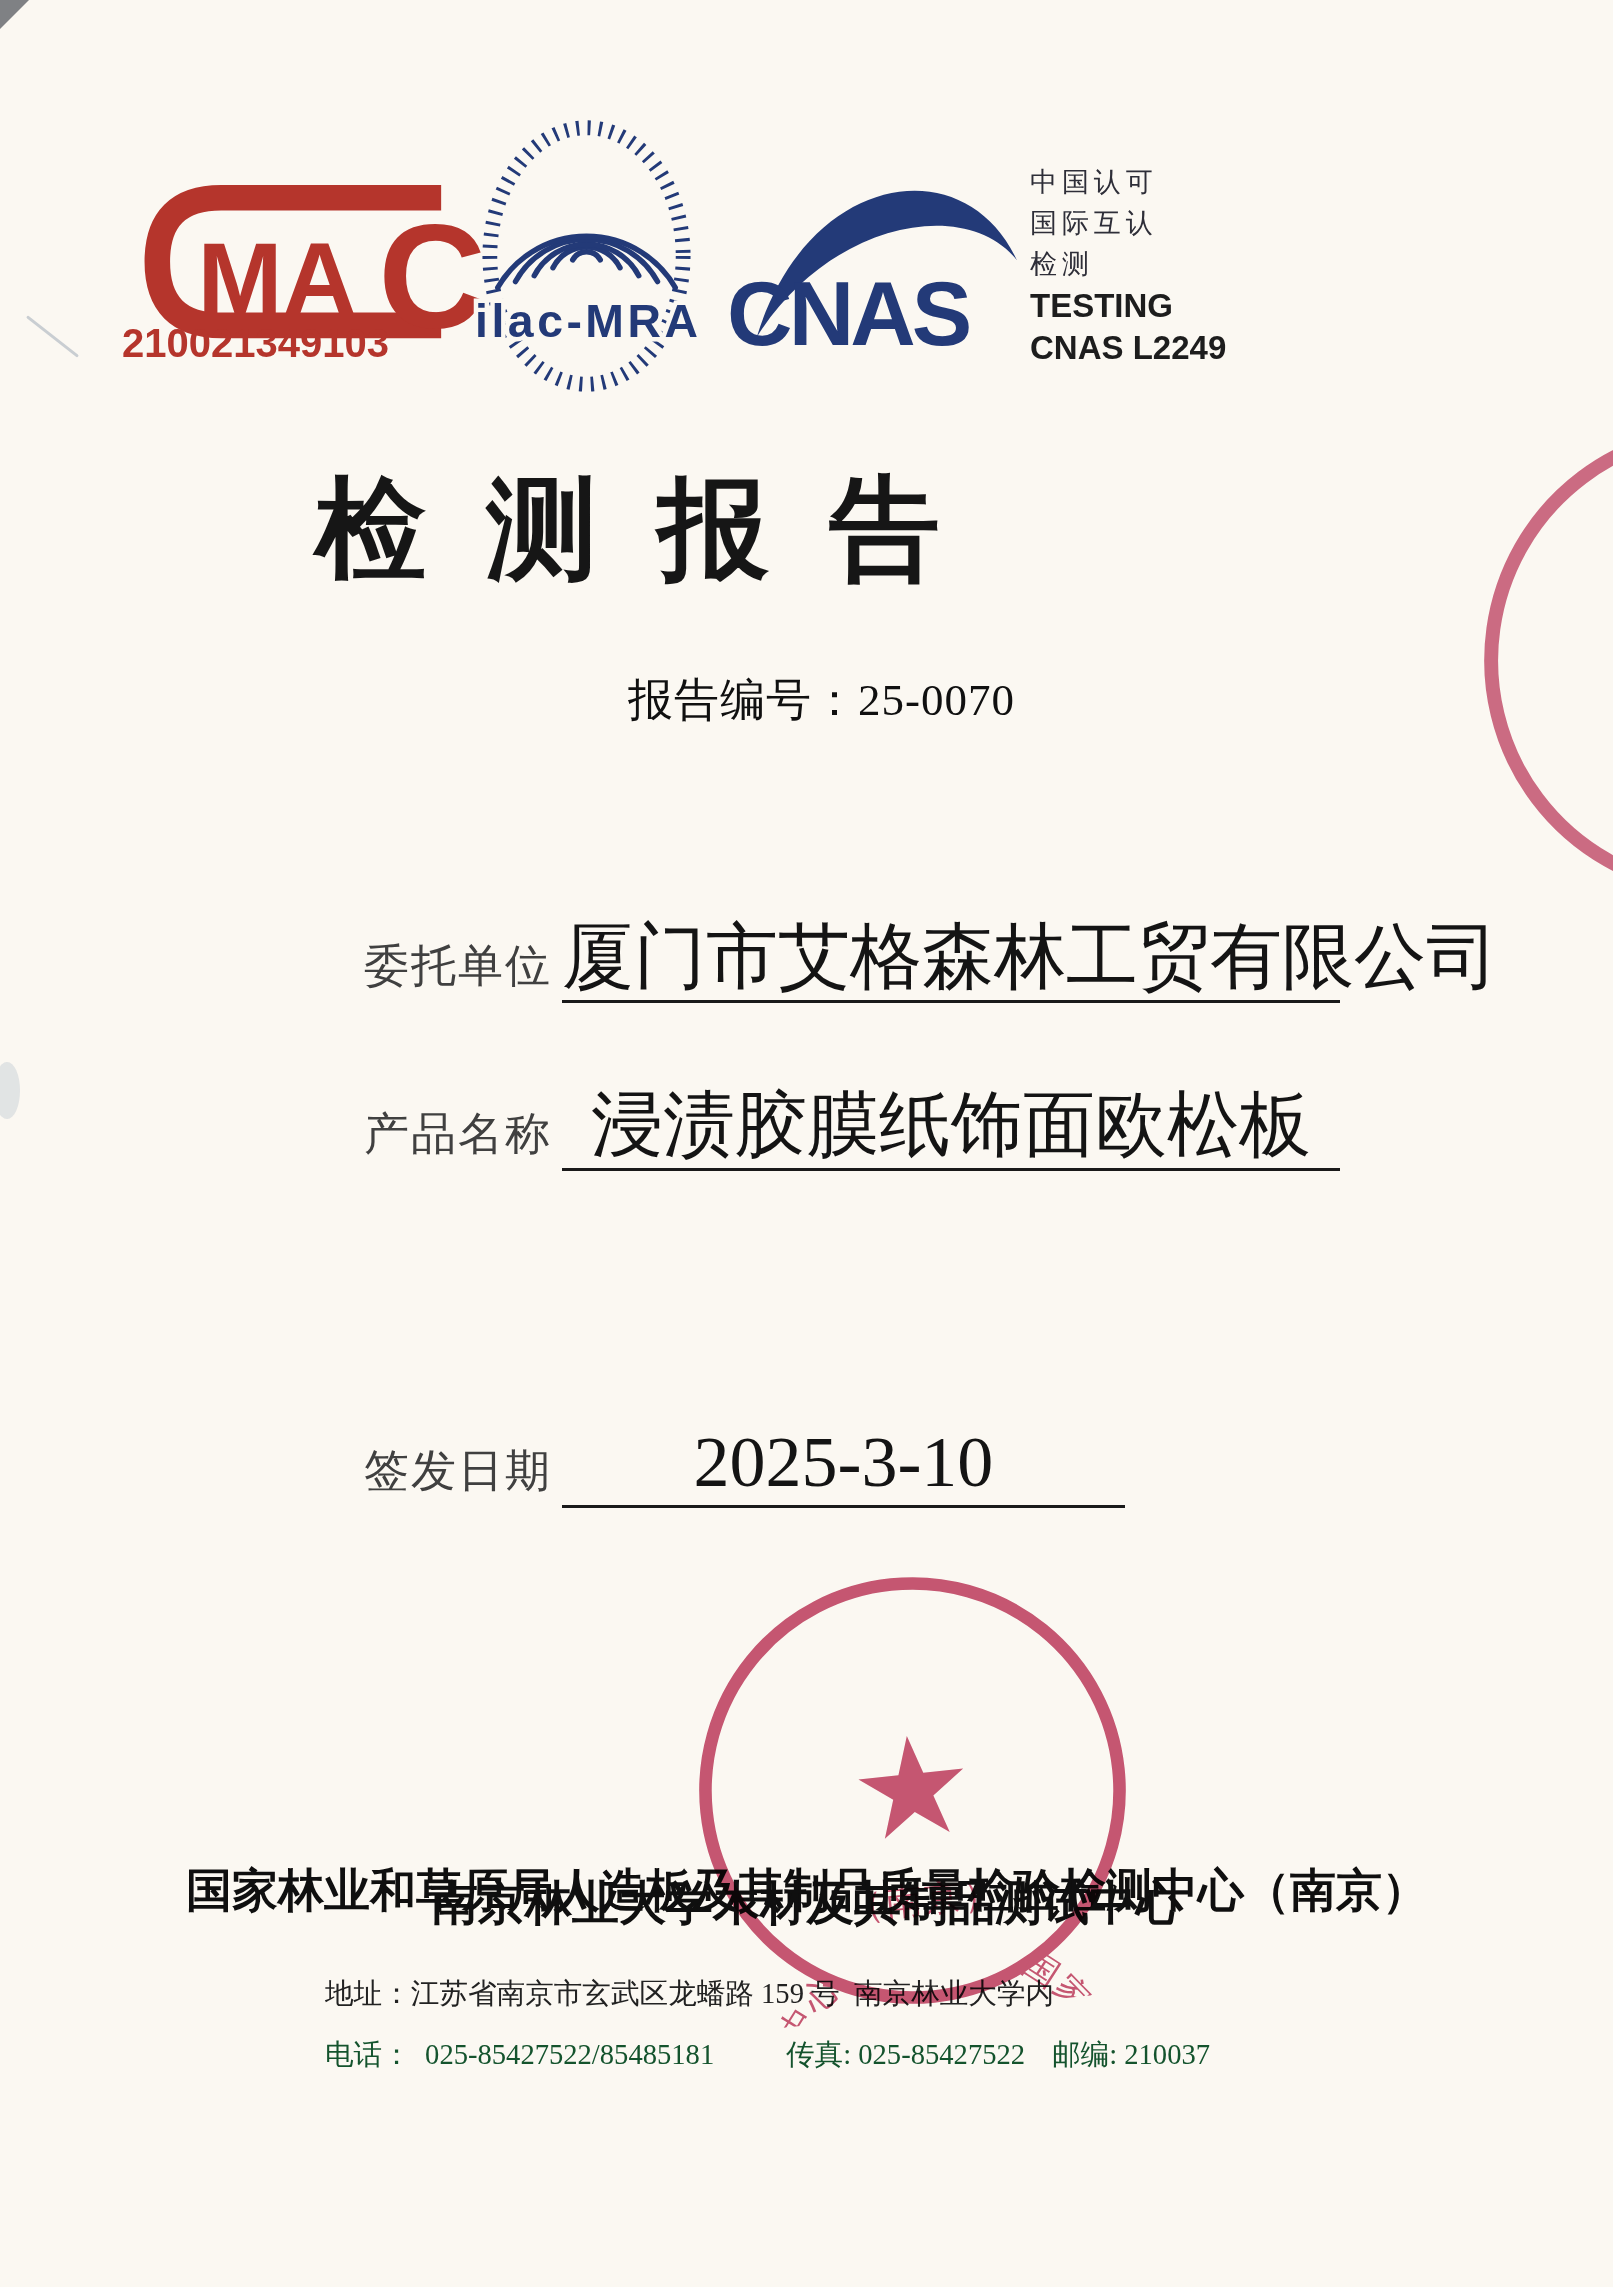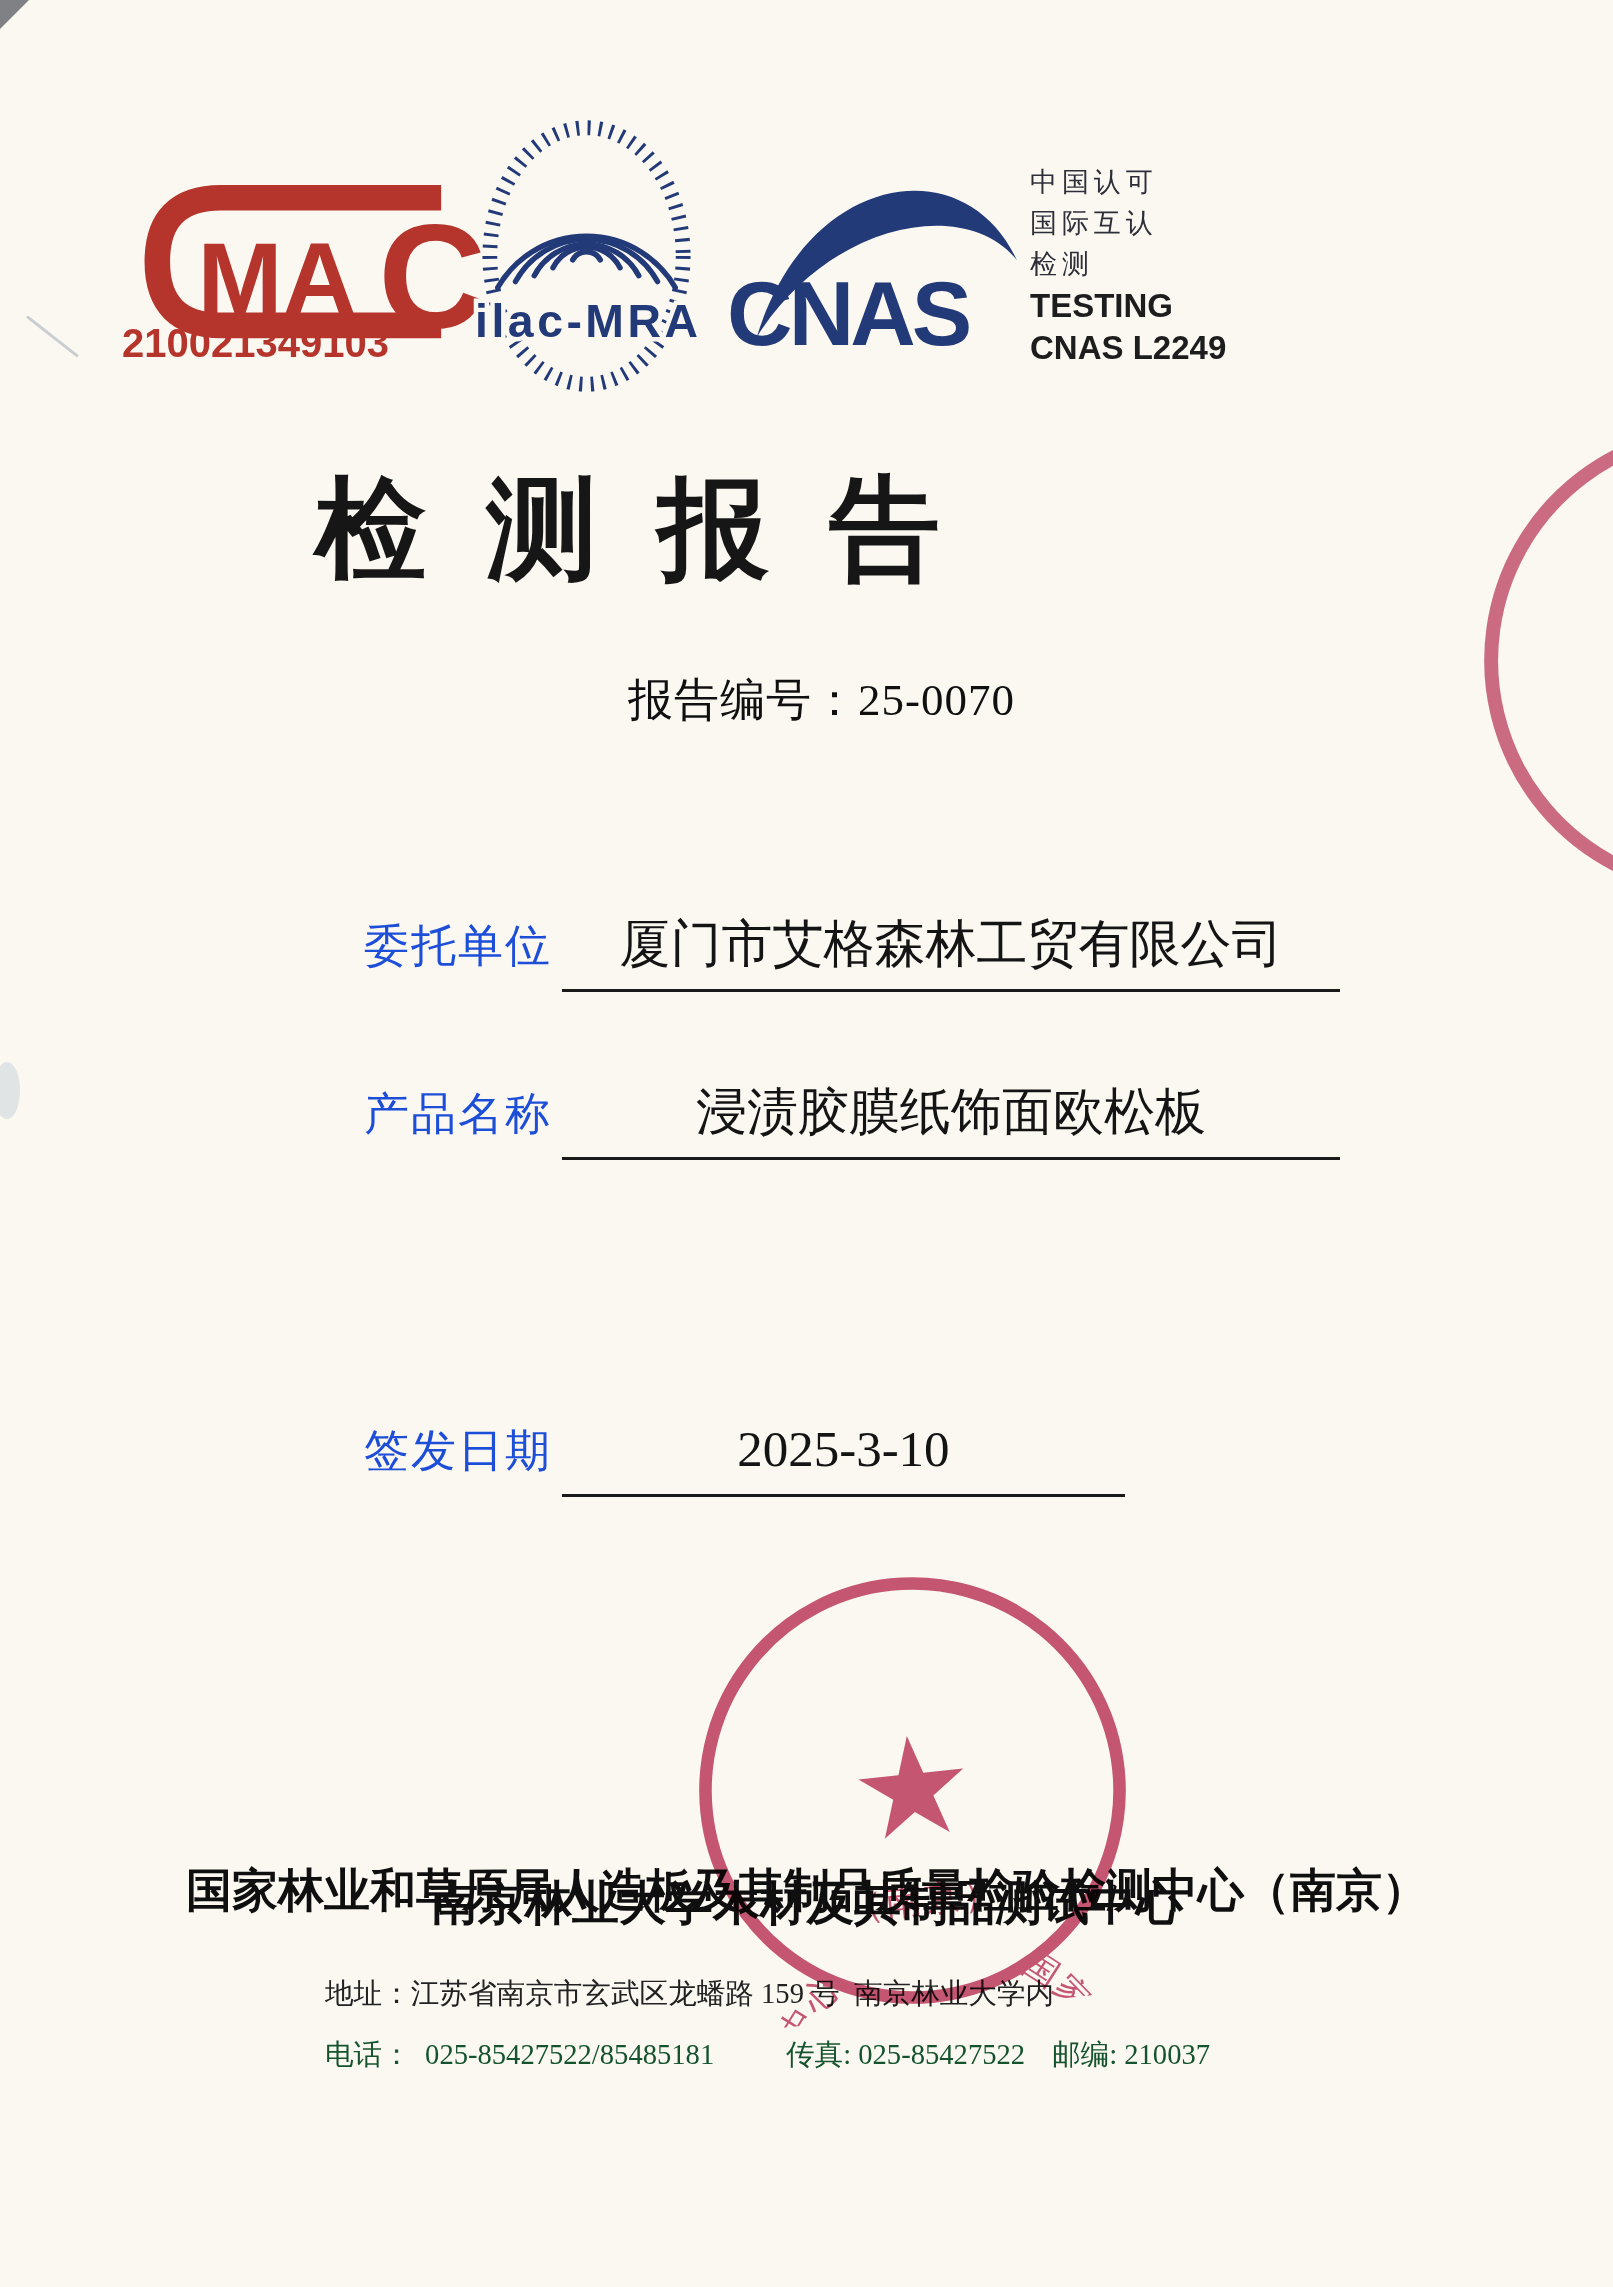--- a/index.html
+++ b/index.html
@@ -31,23 +31,23 @@
     font-size:33px;line-height:42px;color:#1d1d1d;letter-spacing:0;}
 
   
   .title{left:315px;top:455px;width:625px;display:flex;justify-content:space-between;
     font-family:"Liberation Sans",sans-serif;font-weight:700;font-size:111px;
     color:#161616;z-index:2;}
   .report-no{left:628px;top:670px;font-size:45px;color:#101010;letter-spacing:1px;z-index:2;}
 
   
   .field-row{position:absolute;left:364px;white-space:nowrap;z-index:2;}
-  .field-label{font-size:45px;letter-spacing:2px;color:#1d4ed8;}
+  .field-label{font-size:45px;letter-spacing:2px;color:#404040;}
   .field-value{display:inline-block;text-align:center;margin-left:5.9px;
-    font-size:51px;line-height:1.2;padding-bottom:14px;
+    font-size:72px;line-height:1.2;padding-bottom:0;
     border-bottom:3px solid #1a1a1a;color:#141414;}
   .w-long{width:778px;}
   .w-short{width:563px;}
   .row1{top:914px;} .row2{top:1082px;} .row3{top:1249px;} .row4{top:1419px;}
 
   
   .org1{left:0;right:0;top:1860px;text-align:center;
     font-family:"Liberation Sans",sans-serif;font-weight:700;font-size:46px;
     color:#0f0f0f;z-index:2;}
   .org2{left:0;right:0;top:1872px;text-align:center;

